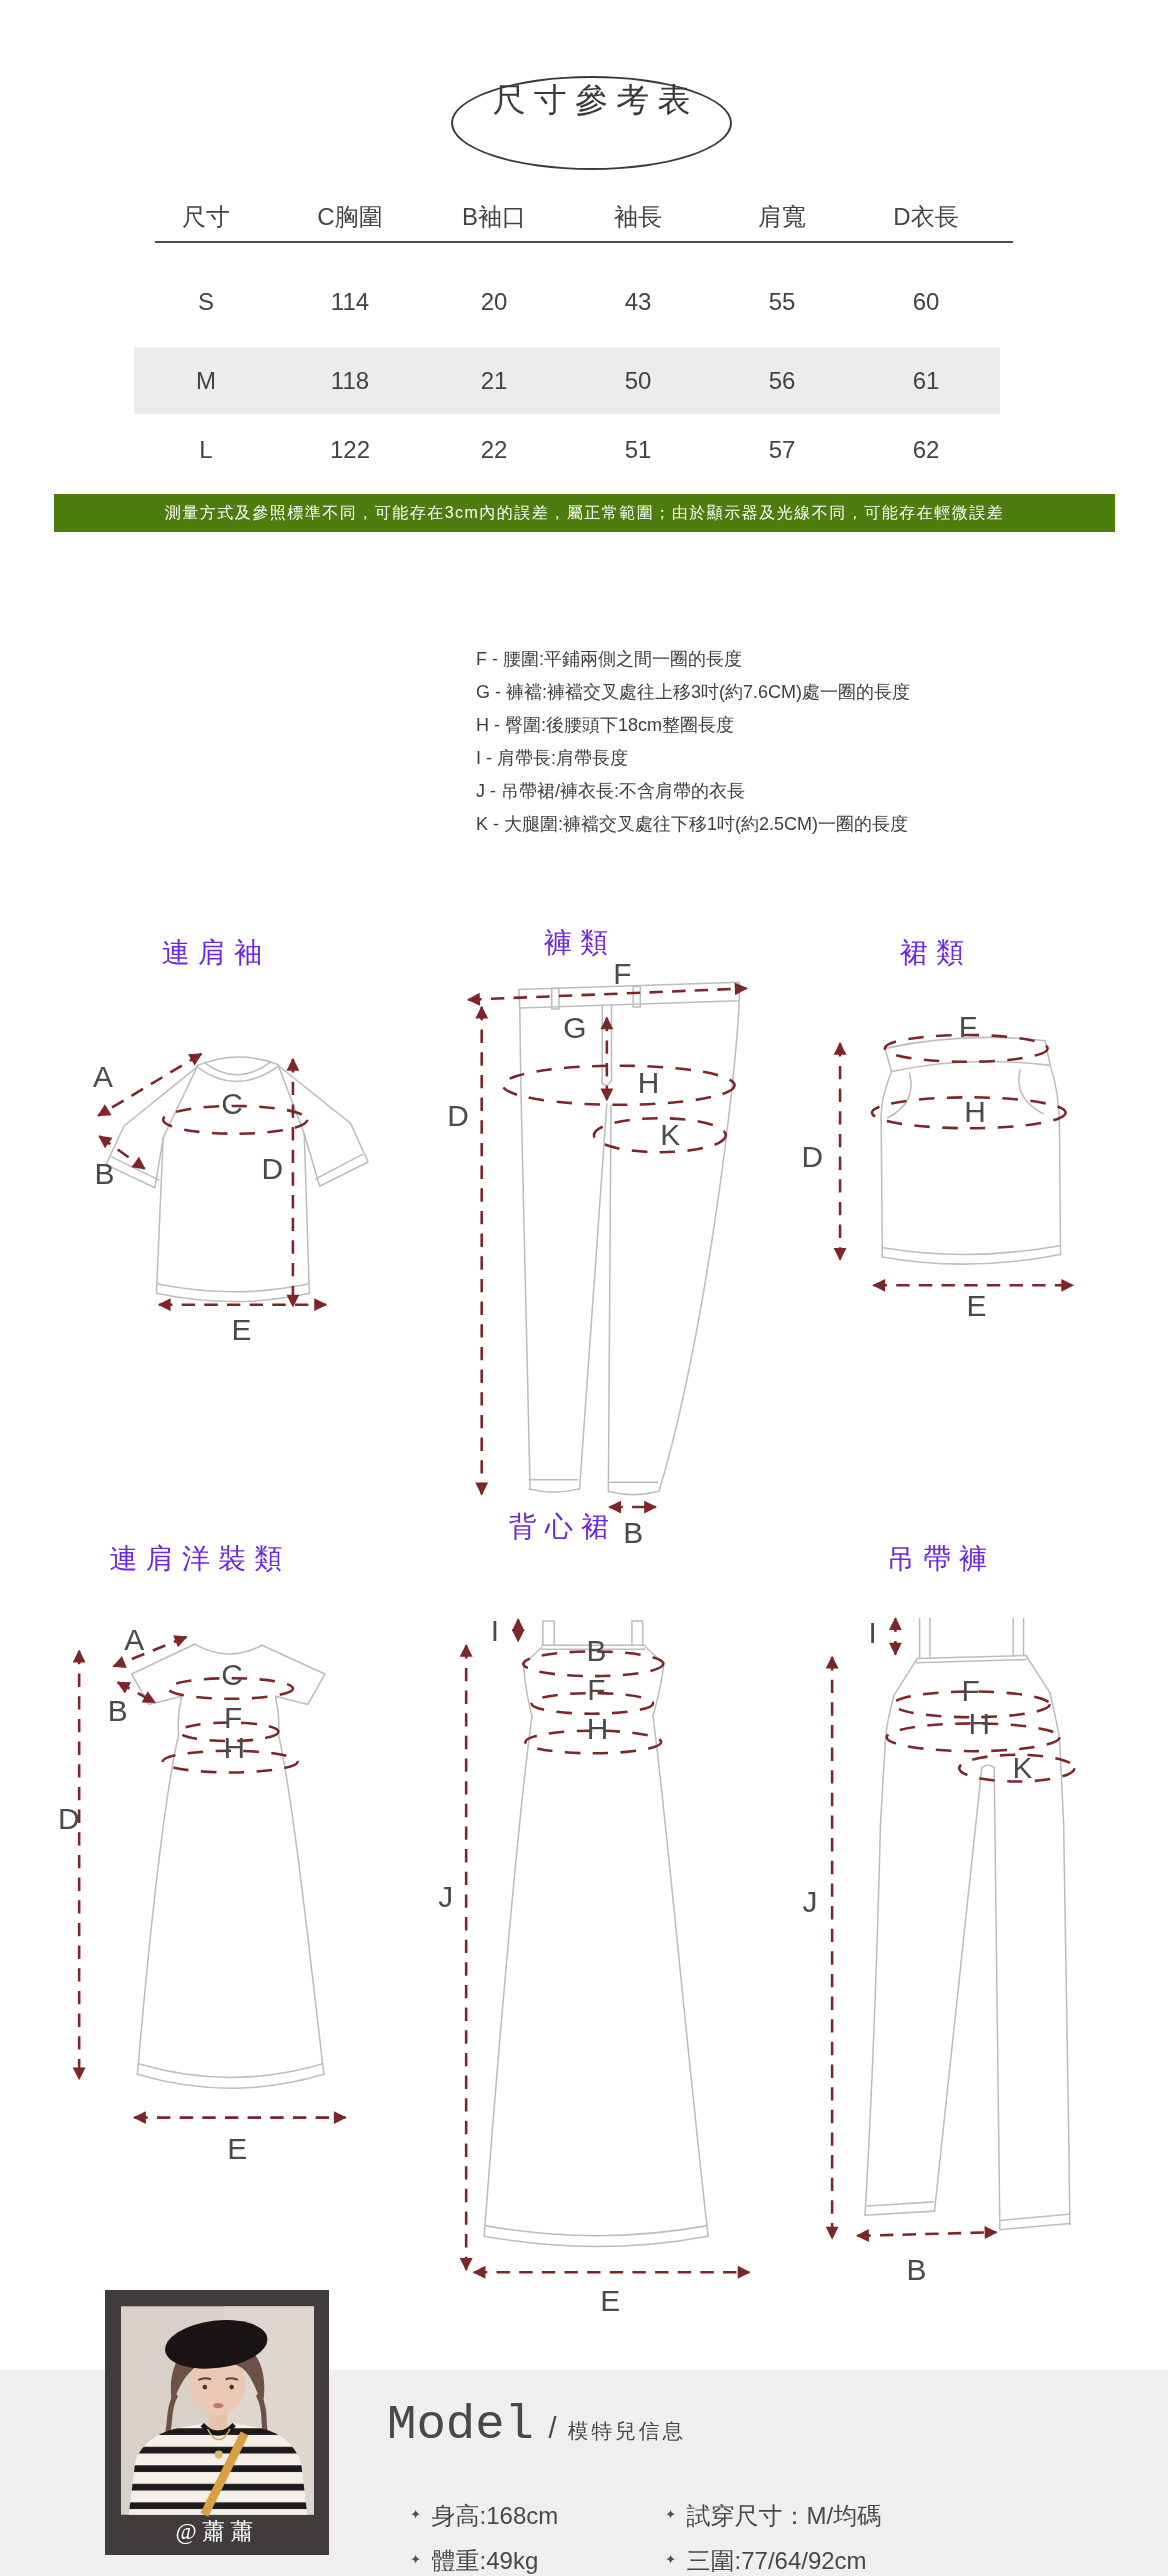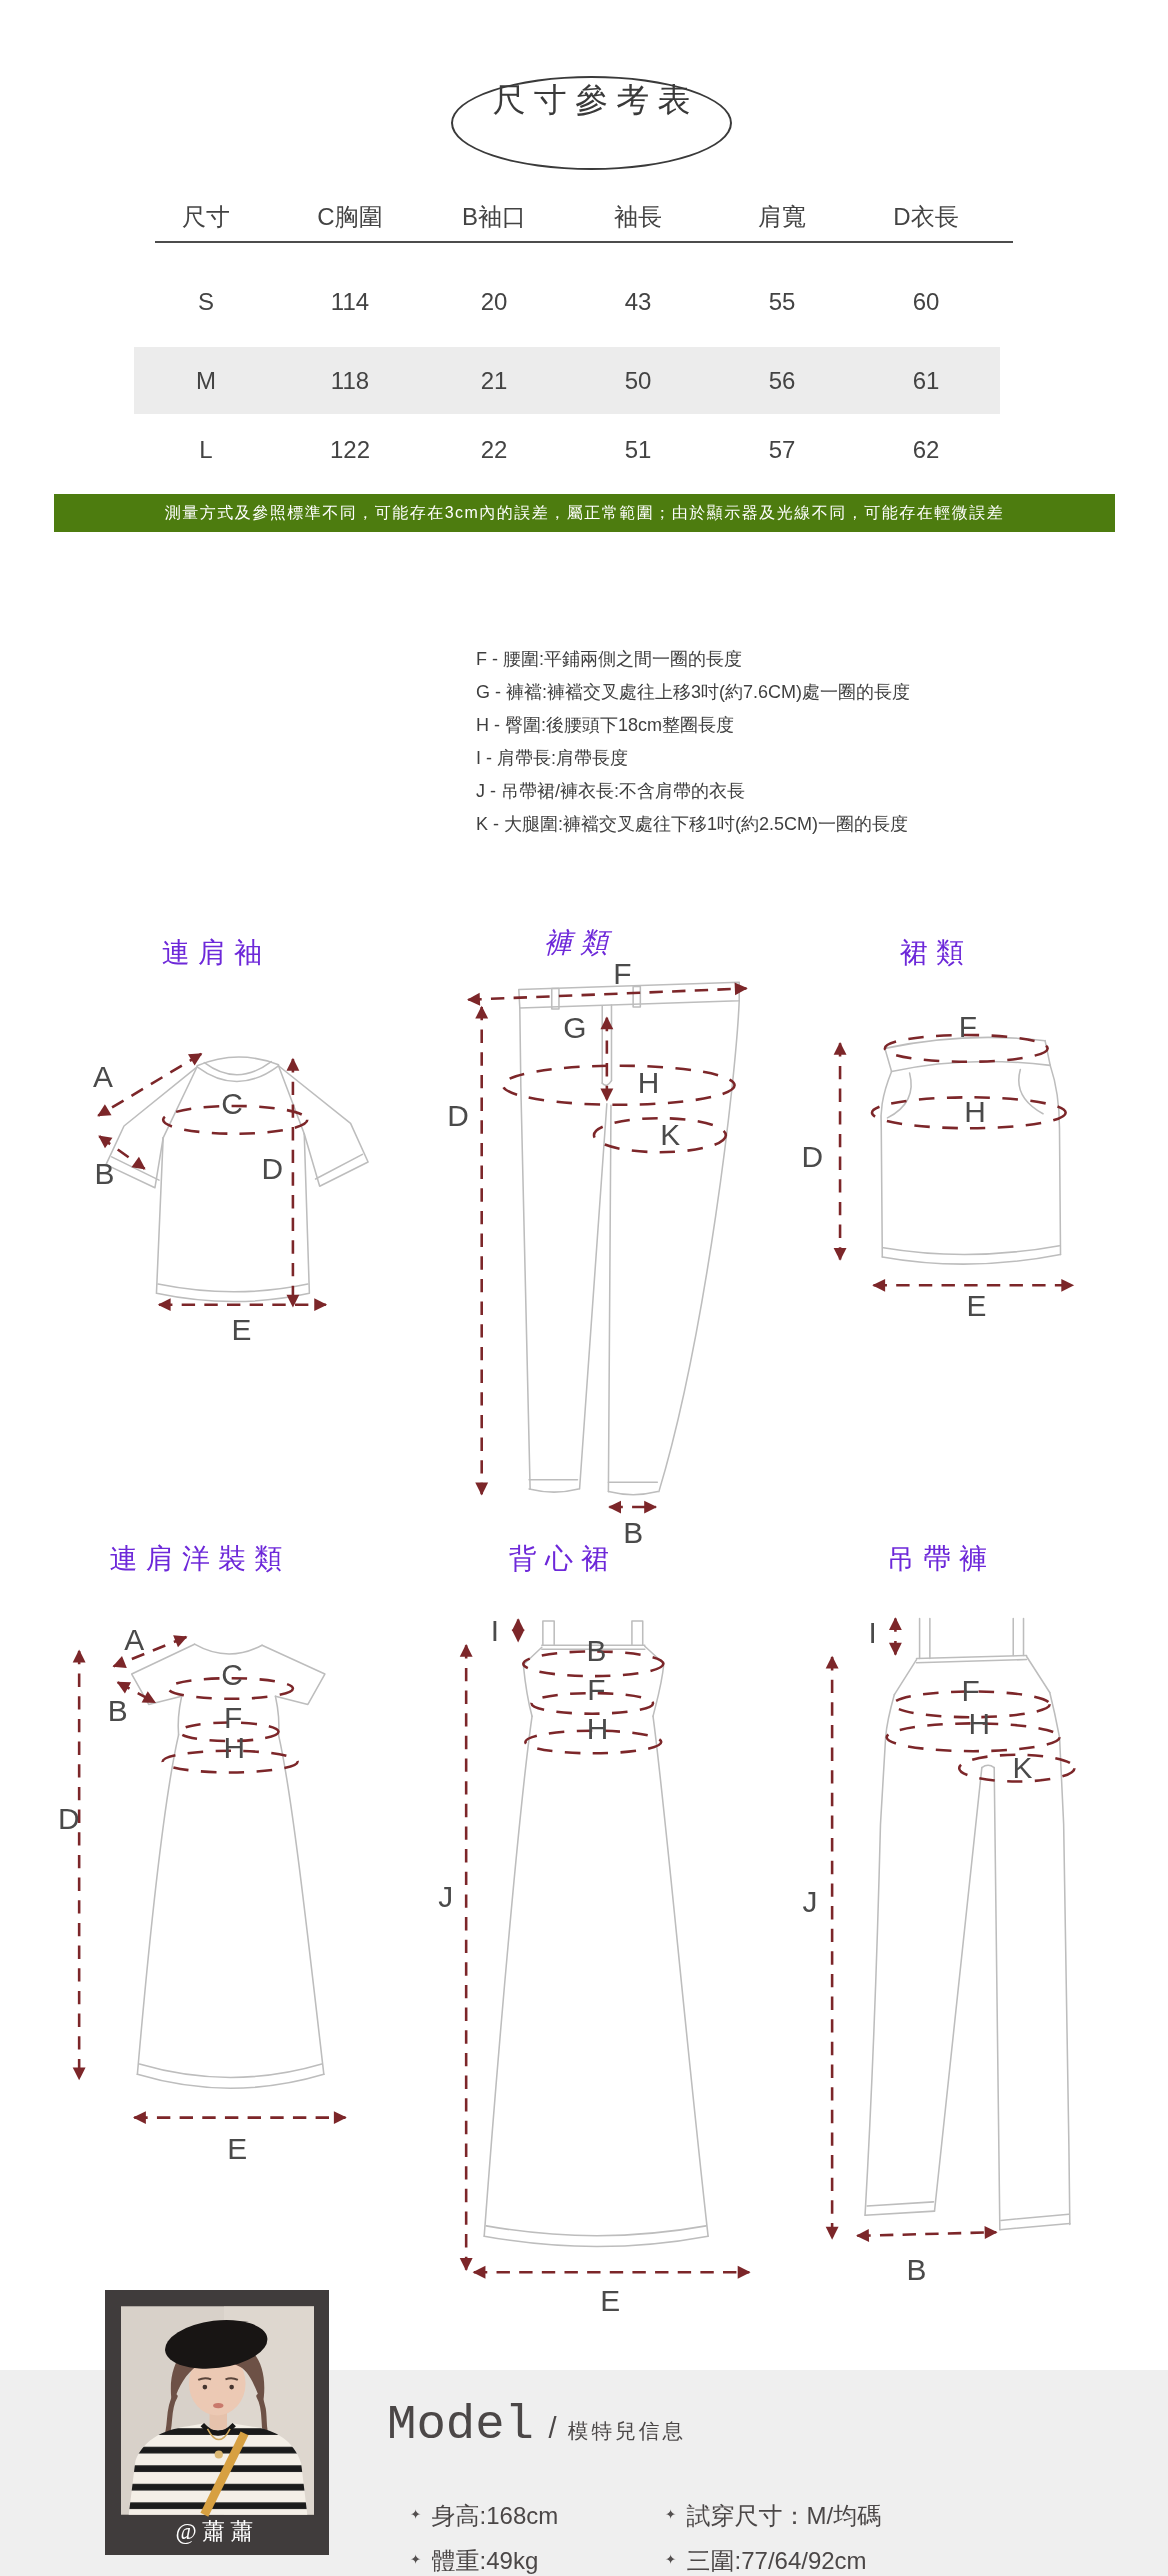--- a/index.html
+++ b/index.html
@@ -102,21 +102,21 @@
   <div class="legend legend-right">
     <div>F - 腰圍:平鋪兩側之間一圈的長度</div>
     <div>G - 褲襠:褲襠交叉處往上移3吋(約7.6CM)處一圈的長度</div>
     <div>H - 臀圍:後腰頭下18cm整圈長度</div>
     <div>I - 肩帶長:肩帶長度</div>
     <div>J - 吊帶裙/褲衣長:不含肩帶的衣長</div>
     <div>K - 大腿圍:褲襠交叉處往下移1吋(約2.5CM)一圈的長度</div>
   </div>
 
   <div class="diag-title" style="left:82px;top:934px;">連肩袖</div>
-  <div class="diag-title" style="left:446px;top:924px;font-style:italic;">褲類</div>
+  <div class="diag-title" style="left:446px;top:924px;">褲類</div>
   <div class="diag-title" style="left:802px;top:934px;">裙類</div>
 
   <svg style="left:62px;top:1005px;" width="330" height="345" viewBox="0 0 640 670">
     <defs>
         <marker id="a1" viewBox="0 0 12 12" refX="10" refY="6" markerWidth="6" markerHeight="6" orient="auto-start-reverse">
           <path d="M1,1 L11,6 L1,11 Z" fill="#7c2629"></path>
         </marker>
       </defs>
     <g>
       <path class="g" d="M262,118 Q340,85 420,116"></path>
@@ -207,21 +207,21 @@
       <path class="m" marker-start="url(#a3)" marker-end="url(#a3)" d="M70,35 L70,455"></path>
       <path class="m" marker-start="url(#a3)" marker-end="url(#a3)" d="M135,505 L522,505"></path>
     </g>
     <text class="lt" x="318" y="22" text-anchor="middle">F</text>
     <text class="lt" x="332" y="188" text-anchor="middle">H</text>
     <text class="lt" x="16" y="275" text-anchor="middle">D</text>
     <text class="lt" x="335" y="565" text-anchor="middle">E</text>
   </svg>
 
   <div class="diag-title" style="left:66px;top:1540px;">連肩洋裝類</div>
-  <div class="diag-title" style="left:429px;top:1540px;">背心裙</div>
+  <div class="diag-title" style="left:429px;top:1508px;">背心裙</div>
   <div class="diag-title" style="left:807px;top:1540px;">吊帶褲</div>
 
   <svg style="left:57px;top:1623px;" width="340" height="608" viewBox="0 0 660 1180">
     <defs>
         <marker id="a4" viewBox="0 0 12 12" refX="10" refY="6" markerWidth="6" markerHeight="6" orient="auto-start-reverse">
           <path d="M1,1 L11,6 L1,11 Z" fill="#7c2629"></path>
         </marker>
       </defs>
     <g>
       <path class="g" d="M267,41 Q332,78 398,43"></path>

